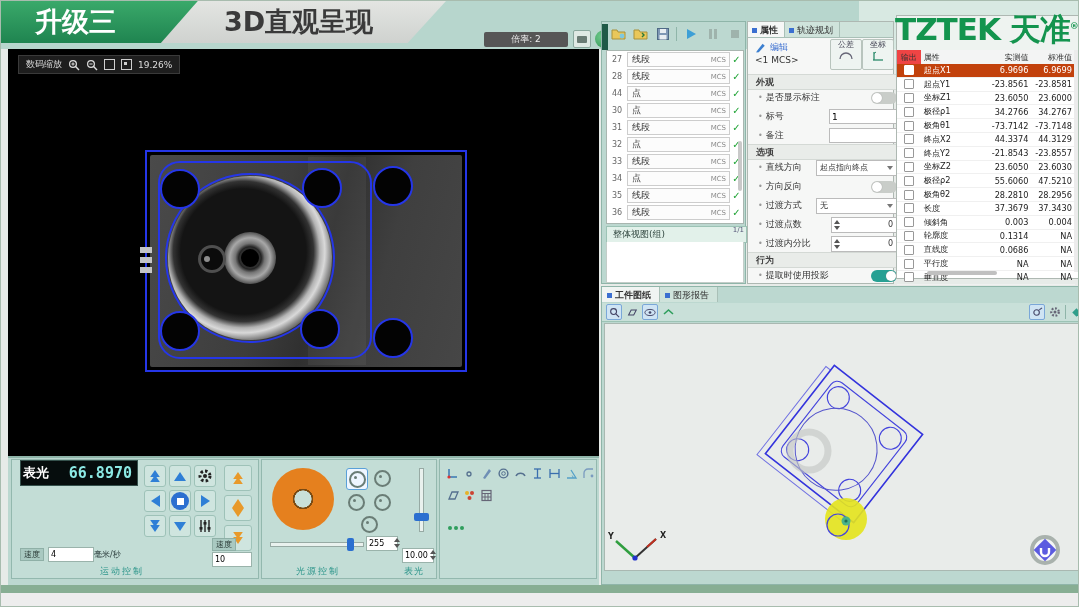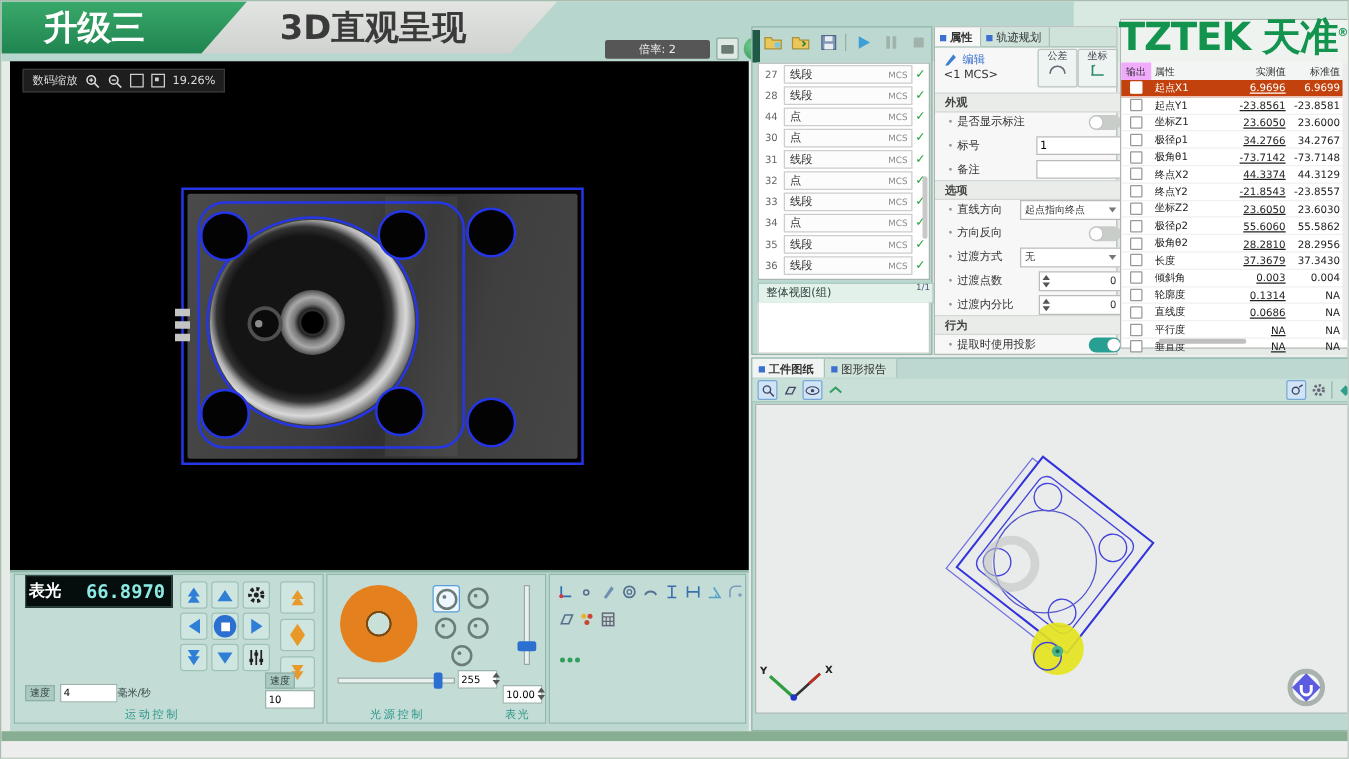--- a/index.html
+++ b/index.html
@@ -107,26 +107,26 @@
   .tgl.on{background:#27a093;} .tgl.on i{left:auto;right:1px;}
   .fin{width:62px;height:13px;border:1px solid #bbb;background:#fff;font-size:9px;padding:0 2px;font-family:inherit;}
   .fsel{width:76px;height:14px;border:1px solid #bbb;background:#fff;display:flex;align-items:center;font-size:8px;padding-left:3px;}
   .fsel .car{margin-left:auto;margin-right:3px;width:0;height:0;border-left:3px solid transparent;border-right:3px solid transparent;border-top:4px solid #777;}
   .fspin{width:64px;height:14px;border:1px solid #bbb;background:#fff;display:flex;align-items:center;font-size:8px;}
   .fspin .num{margin-left:auto;padding-right:3px;}
   
   .rtable{left:895px;top:14px;width:184px;height:264px;background:#fff;border:1px solid #aeb8b2;}
   .rtop{position:absolute;left:0;top:0;width:100%;height:34px;background:#eef3f0;}
   .rhead{position:absolute;left:0;top:34px;width:178px;height:14px;display:flex;background:#f3f4f4;border-bottom:1px solid #ccc;font-size:8px;color:#333;align-items:center;}
-  .rhead .c0{width:24px;background:#f0abfc;height:100%;display:flex;align-items:center;justify-content:center;}
+  .rhead .c0{width:24px;background:#ef4444;height:100%;display:flex;align-items:center;justify-content:center;}
   .rhead .c1{width:56px;padding-left:3px;} .rhead .c2{width:50px;text-align:right;} .rhead .c3{width:44px;text-align:right;padding-right:3px;}
   .rrow{position:relative;display:flex;height:12.8px;align-items:center;font-size:8.2px;color:#222;border-bottom:1px solid #f0f0f0;width:178px;}
   .rrow .cb{width:24px;display:flex;justify-content:center;}
   .rrow .cb i{width:8px;height:8px;border:1px solid #999;background:#fff;border-radius:1px;}
-  .rrow .nm{width:56px;padding-left:3px;} .rrow .mv{width:50px;text-align:right;text-decoration:underline;} .rrow .sv{width:44px;text-align:right;padding-right:3px;}
+  .rrow .nm{width:56px;padding-left:3px;} .rrow .mv{width:50px;text-align:right;} .rrow .sv{width:44px;text-align:right;padding-right:3px;}
   .rrow.sel{background:#c2410c;color:#fff;}
   .rrow.sel .cb i{border-color:#fff;}
   .rbody{position:absolute;left:0;top:48px;}
   .rvscroll{position:absolute;right:0px;top:34px;width:5px;height:222px;background:#ececec;}
   .rhscroll{position:absolute;left:30px;bottom:3px;width:70px;height:4px;background:#c0c0c0;border-radius:2px;}
   .logo{left:894px;top:8px;font-size:31px;font-weight:bold;color:#13944e;letter-spacing:-1px;white-space:nowrap;}
   .logo sup{font-size:9px;}
   
   .draw{left:600px;top:285px;width:479px;height:299px;background:#bcd8d0;border:1px solid #8fb5a9;}
   .dtabs{position:absolute;left:0;top:0;height:15px;display:flex;font-size:9px;color:#333;}
@@ -768,21 +768,21 @@
           <span class="mv">23.6050</span>
           <span class="sv">23.6030</span>
         </div>
 
         <div class="rrow">
           <span class="cb">
             <i></i>
           </span>
           <span class="nm">极径ρ2</span>
           <span class="mv">55.6060</span>
-          <span class="sv">55.5862</span>
+          <span class="sv">47.5210</span>
         </div>
 
         <div class="rrow">
           <span class="cb">
             <i></i>
           </span>
           <span class="nm">极角θ2</span>
           <span class="mv">28.2810</span>
           <span class="sv">28.2956</span>
         </div>

